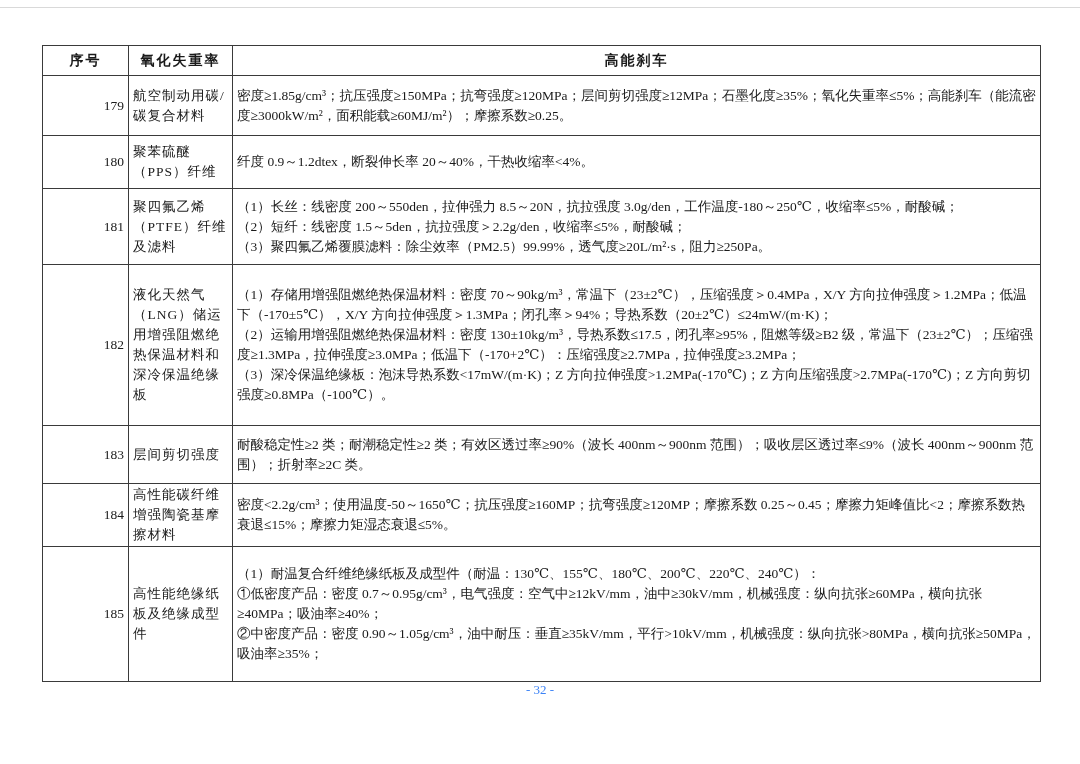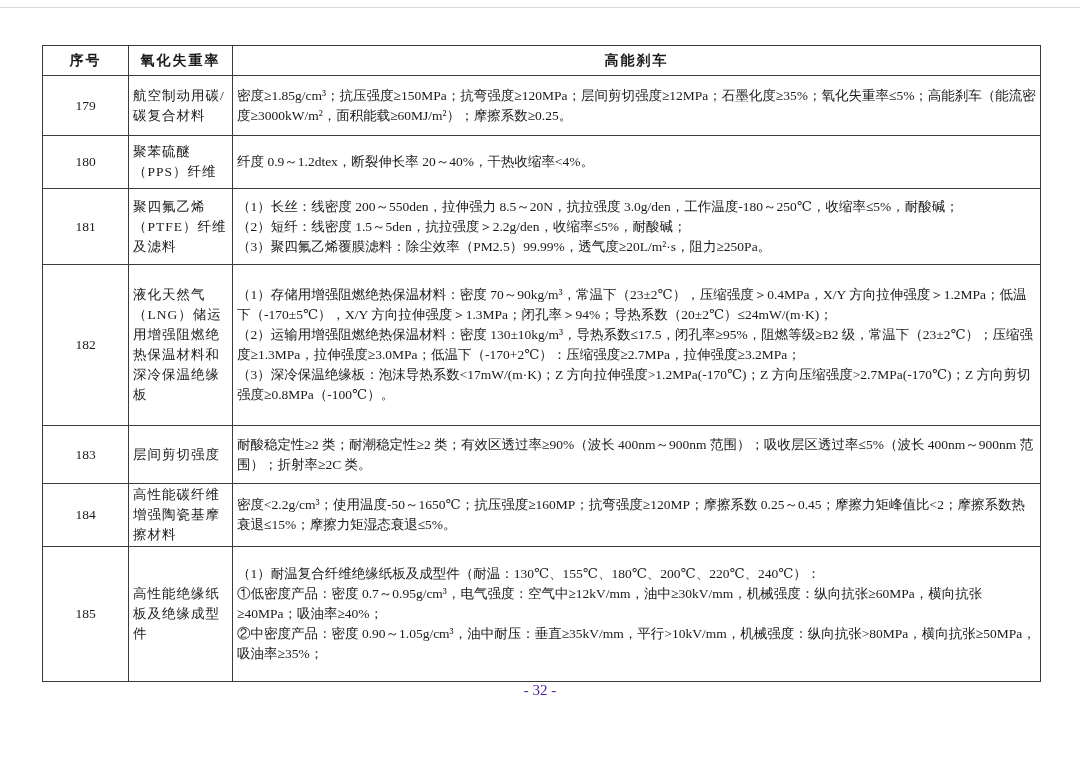--- a/index.html
+++ b/index.html
@@ -34,40 +34,40 @@
     box-sizing:border-box;
   }
   table.materials th{
     font-weight:bold;
     text-align:center;
     height:30px;
     line-height:20px;
     font-size:14px;
     letter-spacing:2px;
   }
-  td.no{ text-align:center; }
+  td.no{ text-align:right; }
   td.name{
     text-align:left;
     padding:1px 5px;
     letter-spacing:1px;
   }
   td.req{
     text-align:left;
     white-space:pre-wrap;
     padding:1px 7px;
   }
   .r179{height:60px;} .r180{height:53px;} .r181{height:76px;}
   .r182{height:161px;} .r183{height:58px;} .r184{height:58px;}
   .r185{height:135px;}
   .page-number{
     position:absolute;
     left:0;right:0;top:682px;
     text-align:center;
-    font-size:15px;
-    color:#4c1d95;
+    font-size:13px;
+    color:#3b82f6;
   }
 </style>
 </head>
 <body>
 
 <div class="page">
 
   <div class="scan-edge"></div>
 
   <table class="materials">
@@ -104,21 +104,21 @@
       <tr class="r182">
         <td class="no">182</td>
         <td class="name">液化天然气（LNG）储运用增强阻燃绝热保温材料和深冷保温绝缘板</td>
         <td class="req">（1）存储用增强阻燃绝热保温材料：密度 70～90kg/m³，常温下（23±2℃），压缩强度＞0.4MPa，X/Y 方向拉伸强度＞1.2MPa；低温下（-170±5℃），X/Y 方向拉伸强度＞1.3MPa；闭孔率＞94%；导热系数（20±2℃）≤24mW/(m·K)；
 （2）运输用增强阻燃绝热保温材料：密度 130±10kg/m³，导热系数≤17.5，闭孔率≥95%，阻燃等级≥B2 级，常温下（23±2℃）；压缩强度≥1.3MPa，拉伸强度≥3.0MPa；低温下（-170+2℃）：压缩强度≥2.7MPa，拉伸强度≥3.2MPa；
 （3）深冷保温绝缘板：泡沫导热系数&lt;17mW/(m·K)；Z 方向拉伸强度&gt;1.2MPa(-170℃)；Z 方向压缩强度&gt;2.7MPa(-170℃)；Z 方向剪切强度≥0.8MPa（-100℃）。</td>
       </tr>
       <tr class="r183">
         <td class="no">183</td>
         <td class="name">层间剪切强度</td>
-        <td class="req">耐酸稳定性≥2 类；耐潮稳定性≥2 类；有效区透过率≥90%（波长 400nm～900nm 范围）；吸收层区透过率≤5%（波长 400nm～900nm 范围）；折射率≥2C 类。</td>
+        <td class="req">耐酸稳定性≥2 类；耐潮稳定性≥2 类；有效区透过率≥90%（波长 400nm～900nm 范围）；吸收层区透过率≤9%（波长 400nm～900nm 范围）；折射率≥2C 类。</td>
       </tr>
       <tr class="r184">
         <td class="no">184</td>
         <td class="name">高性能碳纤维增强陶瓷基摩擦材料</td>
         <td class="req">密度&lt;2.2g/cm³；使用温度-50～1650℃；抗压强度≥160MP；抗弯强度≥120MP；摩擦系数 0.25～0.45；摩擦力矩峰值比&lt;2；摩擦系数热衰退≤15%；摩擦力矩湿态衰退≤5%。</td>
       </tr>
       <tr class="r185">
         <td class="no">185</td>
         <td class="name">高性能绝缘纸板及绝缘成型件</td>
         <td class="req">（1）耐温复合纤维绝缘纸板及成型件（耐温：130℃、155℃、180℃、200℃、220℃、240℃）：

